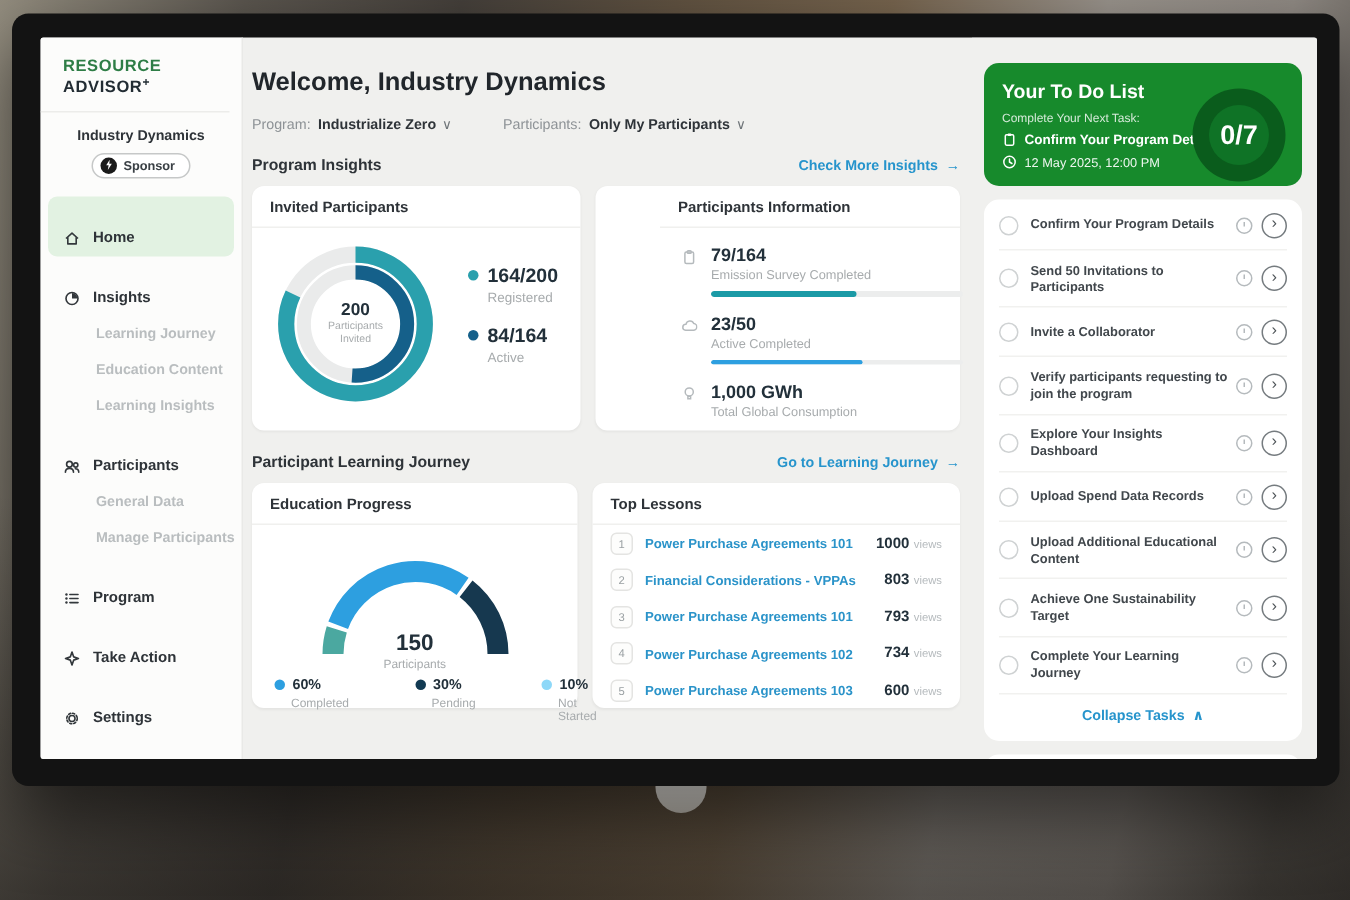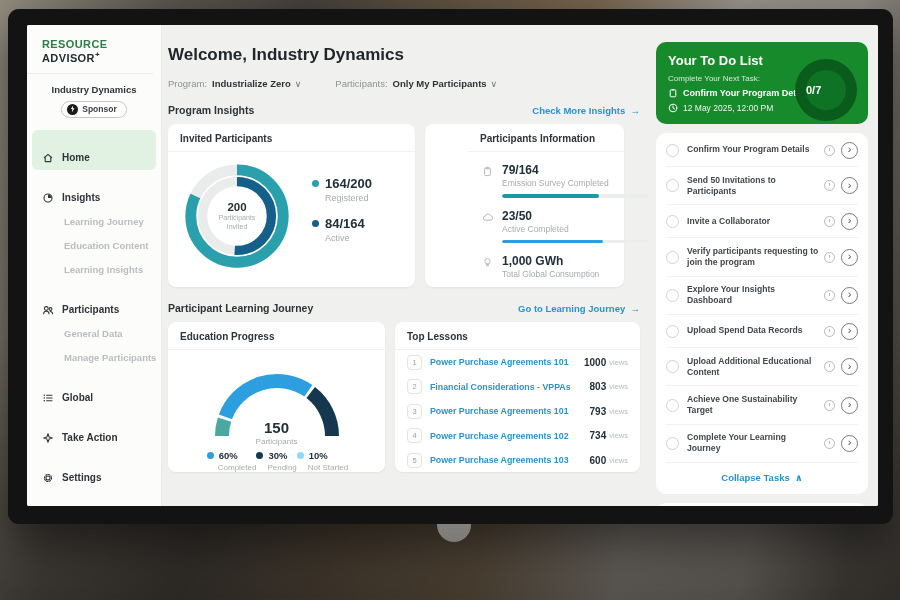--- a/index.html
+++ b/index.html
@@ -49,56 +49,56 @@
   .donut-wrap{position:relative;width:118px;height:118px;}
   .donut-center{position:absolute;inset:0;display:flex;flex-direction:column;align-items:center;justify-content:center;text-align:center;}
   .donut-center .v{font-size:11.5px;font-weight:bold;color:#22303a;}
   .donut-center .l{font-size:7px;color:#a7abad;line-height:1.3;}
   .legend-col{margin-left:16px;}
   .lg-item{margin-bottom:13px;}
   .lg-val{display:flex;align-items:center;gap:6px;font-size:13px;font-weight:bold;color:#22303a;}
   .dot{width:7px;height:7px;border-radius:50%;flex-shrink:0;}
   .lg-lab{font-size:9px;color:#a7abad;margin:2px 0 0 13px;}
 
-  .card-pinfo{width:199px;height:163px;padding-left:43px;}
+  .card-pinfo{width:243px;height:163px;padding-left:43px;}
   .metric{display:flex;gap:9px;padding:11px 14px 0;}
   .metric .ic{margin-top:3px;flex-shrink:0;}
   .m-val{font-size:12px;font-weight:bold;color:#22303a;}
   .m-lab{font-size:8.5px;color:#a7abad;margin-top:1px;}
   .m-track{width:168px;height:3.5px;background:#eceded;border-radius:2px;margin-top:6px;overflow:hidden;}
   .m-fill{height:100%;border-radius:2px;}
 
   .card-edu{width:217px;height:150px;}
   .gauge-wrap{position:relative;width:160px;margin:4px auto 0;}
   .gauge-center{position:absolute;left:0;right:0;bottom:0;text-align:center;}
   .gauge-center .v{font-size:15px;font-weight:bold;color:#22303a;}
   .gauge-center .l{font-size:8px;color:#a7abad;margin-top:1px;}
-  .edu-legend{display:flex;justify-content:center;padding:4px 13px 0 15px;}
+  .edu-legend{display:flex;justify-content:flex-start;padding:4px 13px 0 15px;gap:44px;}
   .el-val{display:flex;align-items:center;gap:5px;font-size:9.5px;font-weight:bold;color:#22303a;}
   .el-lab{font-size:8px;color:#a7abad;margin:2px 0 0 11px;}
 
   .card-lessons{width:245px;height:150px;}
   .lesson{display:flex;align-items:center;height:24.5px;padding:0 12px;}
   .rank{width:13px;height:13px;border:1px solid #e4e4e2;border-radius:4px;font-size:7.5px;color:#9aa0a3;
     display:flex;align-items:center;justify-content:center;flex-shrink:0;background:#fdfdfc;}
   .l-title{margin-left:8px;font-size:8.8px;font-weight:bold;color:#2a93c9;flex:1;cursor:pointer;}
   .l-views{font-size:10px;font-weight:bold;color:#22303a;}
   .l-sfx{font-size:7.5px;color:#b5babd;margin-left:3px;}
 
   
   .rightpanel{width:230px;flex-shrink:0;background:#f0f0ee;padding:17px 10px 0 8px;box-sizing:border-box;display:flex;flex-direction:column;}
   .todo-head{position:relative;background:#178a2c;border-radius:10px;padding:11px 12px;height:97px;box-sizing:border-box;color:#fff;}
   .th-title{font-size:13px;font-weight:bold;}
   .th-sub{font-size:8px;color:rgba(255,255,255,.82);margin-top:6px;}
   .th-task{display:flex;align-items:center;gap:5px;margin-top:5px;font-size:9px;font-weight:bold;}
   .th-date{display:flex;align-items:center;gap:5px;margin-top:5px;font-size:8.5px;color:rgba(255,255,255,.92);}
   .th-ring{position:absolute;right:11px;top:17px;width:62px;height:62px;border-radius:50%;background:#0a5c1c;
     display:flex;align-items:center;justify-content:center;}
-  .th-ring-in{width:40px;height:40px;border-radius:50%;background:#0f7326;display:flex;align-items:center;
-    font-size:11px;font-weight:bold;color:#fff;}
+  .th-ring-in{width:40px;height:40px;border-radius:50%;background:#0f7326;display:flex;align-items:center;justify-content:center;
+    font-size:18px;font-weight:bold;color:#fff;}
   .tasks-card{background:#fff;border-radius:10px;margin-top:9px;padding:1px 10px;}
   .task{display:flex;align-items:center;padding:7.5px 0;border-bottom:1px solid #f1f1ef;}
   .task:last-of-type{border-bottom:none;}
   .t-check{width:13px;height:13px;border:1.5px solid #cfd2d3;border-radius:50%;flex-shrink:0;cursor:pointer;box-sizing:border-box;}
   .t-label{margin-left:8px;font-size:8.6px;font-weight:bold;color:#41474c;flex:1;line-height:1.3;padding-right:3px;}
   .t-info{width:9px;height:9px;border:1px solid #b5babd;border-radius:50%;flex-shrink:0;position:relative;margin-right:6px;}
   .t-info::after{content:"";position:absolute;left:3.5px;top:2px;width:1px;height:3px;background:#b5babd;}
   .t-go{width:17px;height:17px;border:1.5px solid #757b7f;border-radius:50%;color:#4d5357;font-size:11px;line-height:1;
     display:flex;align-items:center;justify-content:center;flex-shrink:0;cursor:pointer;box-sizing:border-box;padding-bottom:1px;}
   .collapse{text-align:center;padding:9px 0 10px;font-size:9.5px;font-weight:bold;color:#2694cc;cursor:pointer;}
@@ -169,21 +169,21 @@
           <svg width="12" height="12" viewBox="0 0 12 12">
               <g stroke="#33383c" stroke-width="1.1" stroke-linecap="round">
                 <line x1="4.6" y1="3.3" x2="10" y2="3.3"></line>
                 <line x1="4.6" y1="6" x2="10" y2="6"></line>
                 <line x1="4.6" y1="8.7" x2="10" y2="8.7"></line>
               </g>
               <circle cx="2.3" cy="3.3" r=".8" fill="#33383c"></circle>
               <circle cx="2.3" cy="6" r=".8" fill="#33383c"></circle>
               <circle cx="2.3" cy="8.7" r=".8" fill="#33383c"></circle>
             </svg>
-          <span>Global</span>
+          <span>Program</span>
         </div>
         <div class="mi">
           <svg width="12" height="12" viewBox="0 0 12 12" fill="none" stroke="#33383c" stroke-width="1.1" stroke-linejoin="round">
               <path d="M6 1.7 L7.1 4.9 L10.3 6 L7.1 7.1 L6 10.3 L4.9 7.1 L1.7 6 L4.9 4.9 Z"></path>
             </svg>
           <span>Take Action</span>
         </div>
         <div class="mi">
           <svg width="12" height="12" viewBox="0 0 12 12" fill="none" stroke="#33383c" stroke-width="1.1" stroke-linecap="round">
               <circle cx="6" cy="6" r="2"></circle>

